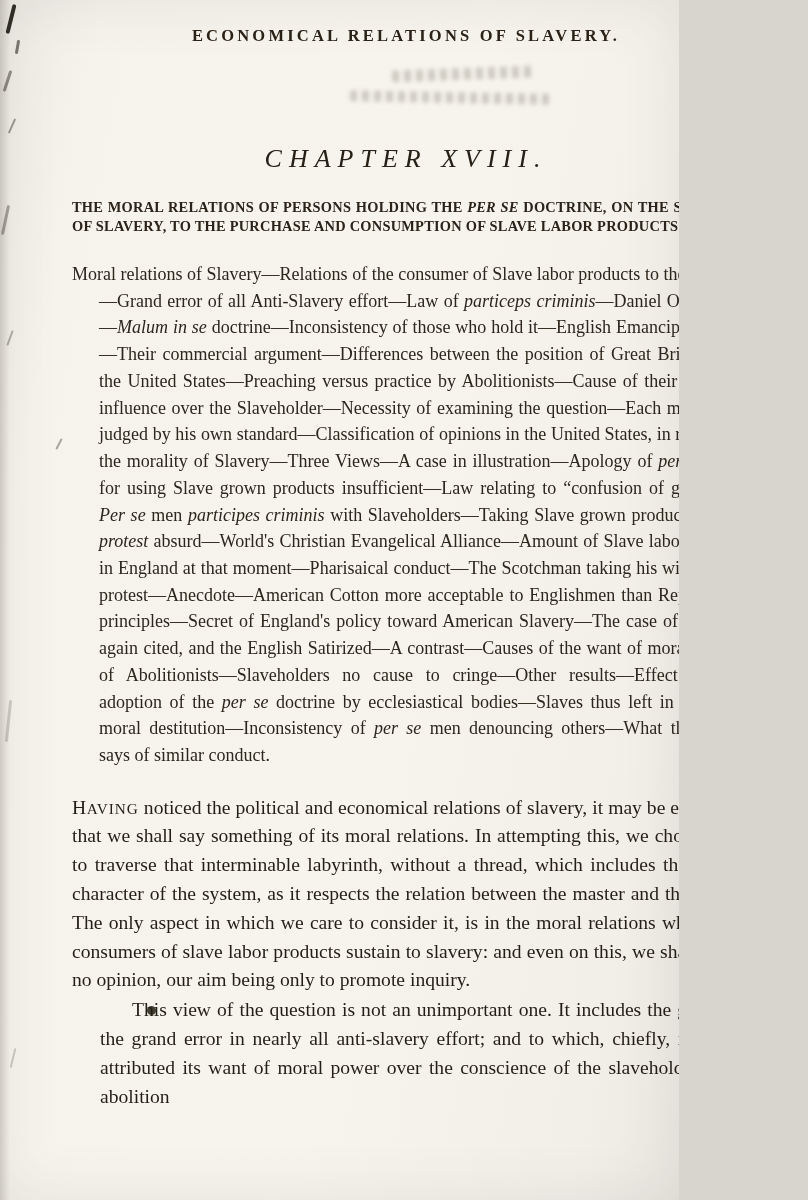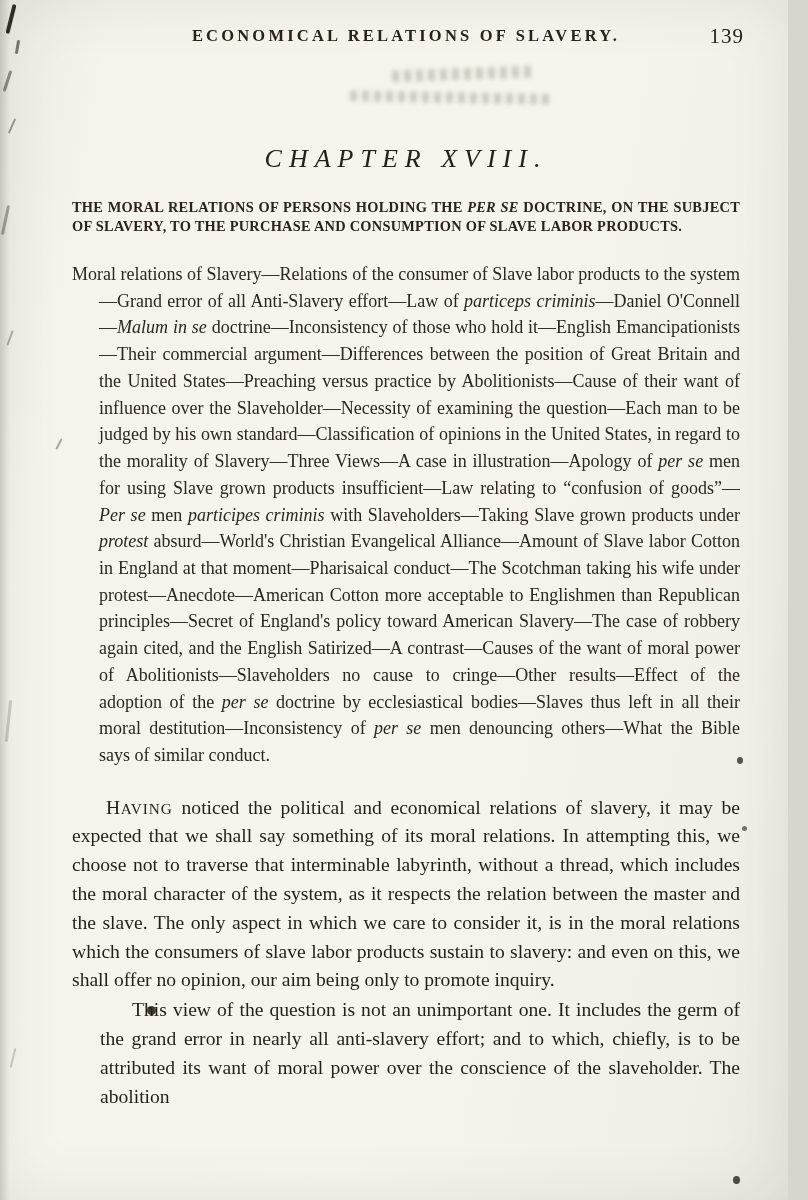--- a/index.html
+++ b/index.html
@@ -3,21 +3,21 @@
 <meta charset="utf-8">
 <style>
   * { margin: 0; padding: 0; box-sizing: border-box; }
   html, body { width: 808px; height: 1200px; }
   body {
     font-family: "Liberation Serif", "DejaVu Serif", serif;
     background: #d8d5cf;
   }
   .page {
     position: relative;
-    width: 788px;
+    width: 679px;
     height: 1200px;
     overflow: hidden;
     background: linear-gradient(100deg, #eceae3 0%, #f5f3ec 12%, #f6f4ed 55%, #f1efe8 88%, #eae8e1 100%);
     color: #272219;
     box-shadow: inset 0 0 60px rgba(90,82,70,0.10);
   }
   .content {
     position: absolute;
     left: 72px;
     top: 24px;
@@ -80,21 +80,21 @@
 
   
   .body-para {
     font-size: 19.6px;
     line-height: 1.47;
     text-align: justify;
     color: #241f16;
   }
   .body-para.first { margin-top: 25px; }
   .body-para.indent { margin-top: 1px; text-indent: 32px; margin-left: 28px; }
-  .opener { letter-spacing: 0.5px; margin-left: 34px; }
+  .opener { letter-spacing: 0.5px; }
   .sc { font-size: 0.78em; letter-spacing: 1px; }
 
   
   .artifact { position: absolute; pointer-events: none; }
   .stroke { background: #1c1812; border-radius: 2px; }
   .a-corner1 { left: 9px;  top: 4px;   width: 4px; height: 30px; transform: rotate(14deg); opacity: .9; }
   .a-corner2 { left: 16px; top: 40px;  width: 3px; height: 14px; transform: rotate(10deg); opacity: .55; }
   .a-left1   { left: 6px;  top: 70px;  width: 3px; height: 22px; transform: rotate(18deg); opacity: .45; }
   .a-left2   { left: 11px; top: 118px; width: 2px; height: 16px; transform: rotate(24deg); opacity: .4; }
   .a-left3   { left: 4px;  top: 205px; width: 3px; height: 30px; transform: rotate(12deg); opacity: .35; }

